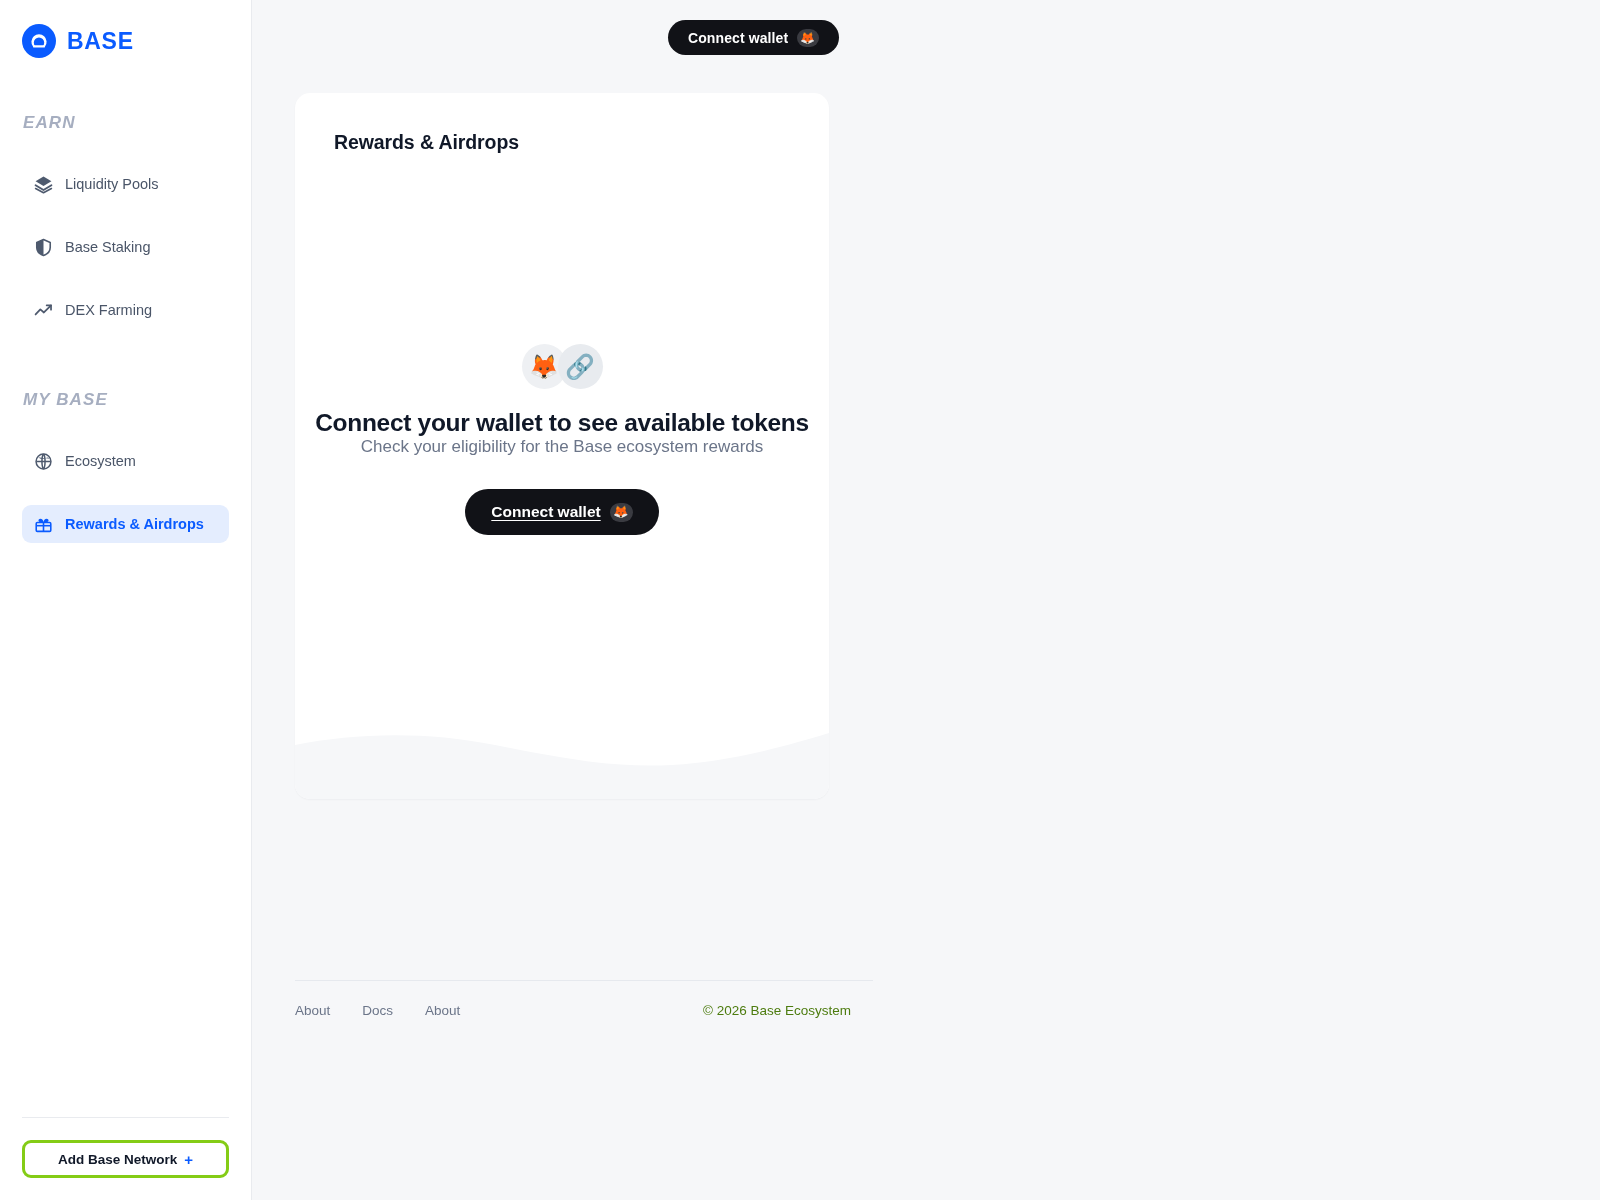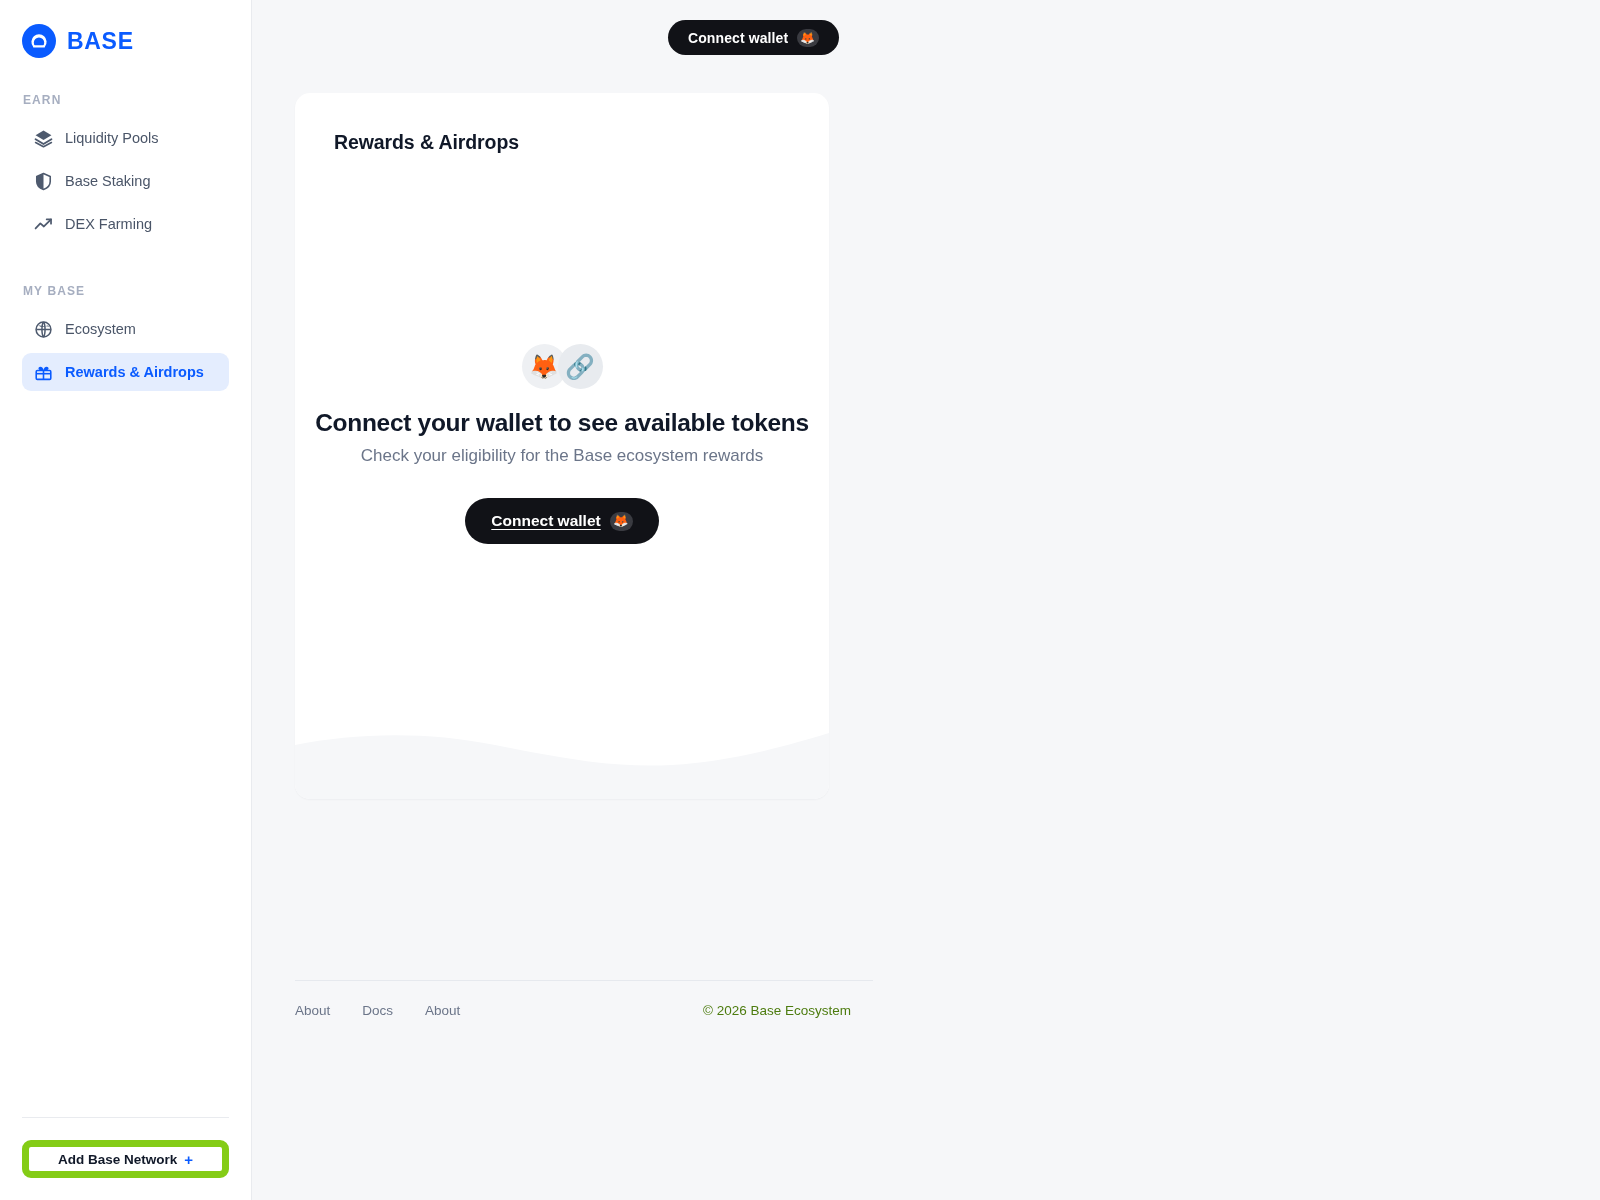--- a/index.html
+++ b/index.html
@@ -23,20 +23,21 @@
   
   .sidebar {
     position: relative;
     width: 252px;
     height: 1200px;
     background: #ffffff;
     border-right: 1px solid #e9ebef;
     flex: 0 0 252px;
     display: flex;
     flex-direction: column;
+    gap: 20px;
   }
 
   .brand {
     display: flex;
     align-items: center;
     gap: 11px;
     padding: 20px 0 0 22px;
     height: 62px;
   }
   .brand-logo {
@@ -46,27 +47,28 @@
     display: block;
   }
   .brand-name {
     font-size: 23px;
     font-weight: bold;
     color: #0a5bff;
     letter-spacing: 0.7px;
   }
 
   .nav-section-label {
-    font-size: 12px;
+    font-size: 17px;
     font-weight: bold;
     letter-spacing: 1.1px;
     color: #a6aec0;
     padding-left: 23px;
     margin-top: 31px;
     margin-bottom: 12px;
+    font-style: italic;
   }
   .nav-section-label.second { margin-top: 36px; }
 
   .nav-item {
     display: flex;
     align-items: center;
     gap: 12px;
     height: 38px;
     margin: 0 22px 5px 22px;
     padding-left: 12px;
@@ -104,21 +106,21 @@
     padding: 0 22px 22px 22px;
   }
   .sidebar-divider {
     height: 1px;
     background: #e9ebef;
     margin-bottom: 22px;
   }
   .add-network-btn {
     width: 100%;
     height: 38px;
-    border: 7px solid #84cc16;
+    border: 3px solid #84cc16;
     border-radius: 9px;
     background: #ffffff;
     display: flex;
     align-items: center;
     justify-content: center;
     gap: 7px;
     cursor: pointer;
     font-family: "Liberation Sans", sans-serif;
   }
   .add-network-btn .anb-label {
@@ -232,21 +234,20 @@
   }
   .emoji-bubble.second {
     margin-left: -9px;
     background: #e8ebef;
   }
   .empty-title {
     font-size: 24.5px;
     font-weight: bold;
     color: #101828;
     letter-spacing: -0.3px;
-    margin-bottom: 9px;
   }
   .empty-sub {
     font-size: 17px;
     color: #6b7589;
     margin-bottom: 32px;
   }
   .empty-connect {
     height: 46px;
     padding: 0 26px;
     background: #111217;

